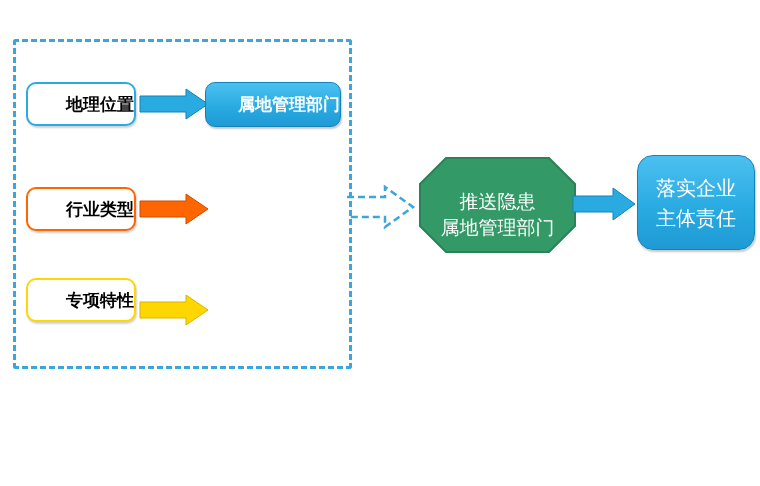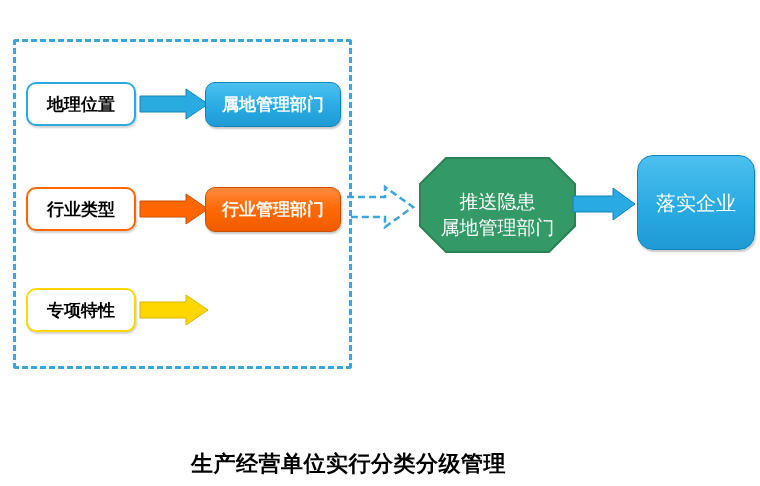--- a/index.html
+++ b/index.html
@@ -22,21 +22,21 @@
     width: 339px; height: 330px;
     box-sizing: border-box;
     border: 3px dashed #3BA6DE;
     border-radius: 3px;
   }
   .node {
     position: absolute;
     box-sizing: border-box;
     display: flex;
     align-items: center;
-    justify-content: center;
+    justify-content: flex-end;
     text-align: center;
   }
   .src {
     left: 26px;
     width: 110px; height: 44px;
     background: #ffffff;
     border-radius: 10px;
     border: 2px solid;
     box-shadow: 1px 2px 2px rgba(0,0,0,0.18);
     font-size: 17px;
@@ -62,21 +62,21 @@
   .dst-orange {
     background: linear-gradient(180deg, #ff8a3d 0%, #FF6600 55%, #f25c00 100%);
     border: 1px solid #cc4f00;
   }
   .dst-yellow {
     background: linear-gradient(180deg, #ffe34d 0%, #FFD700 55%, #f0c400 100%);
     border: 1px solid #d8b500;
   }
   .row1 { top: 82px; }
   .row2 { top: 187px; }
-  .row3 { top: 288px; }
+  .row3 { top: 278px; }
   .arr-blue   { fill: #29ABE2; stroke: #1283b8; stroke-width: 1; }
   .arr-orange { fill: #FF6600; stroke: #cc4f00; stroke-width: 1; }
   .arr-yellow { fill: #FFD700; stroke: #d8b500; stroke-width: 1; }
   .arr-dashed { fill: none; stroke: #3BA6DE; stroke-width: 2.5; stroke-dasharray: 7 4; stroke-linejoin: miter; }
   .octagon-shape { fill: #339966; stroke: #2b8257; stroke-width: 2; }
   .oct-text {
     position: absolute;
     left: 420px; top: 160px;
     width: 155px; height: 108px;
     display: flex;
@@ -139,32 +139,29 @@
   <div class="node src src-blue row1">
     <span>地理位置</span>
   </div>
   <div class="node src src-orange row2">
     <span>行业类型</span>
   </div>
 
   <div class="node dst dst-blue row1">
     <span>属地管理部门</span>
   </div>
-  <div class="node dst dst-orange row2">
-    <span>行业管理部门</span>
-  </div>
 
   <div class="node src src-yellow row3">
     <span>专项特性</span>
   </div>
 
   <div class="oct-text">
     <span>推送隐患</span>
     <span>属地管理部门</span>
   </div>
 
   <div class="result-box">
     <span>落实企业</span>
+    <span>主体责任</span>
   </div>
 
-  <div class="title">生产经营单位实行分类分级管理</div>
 
 </div>
 
 </body></html>

